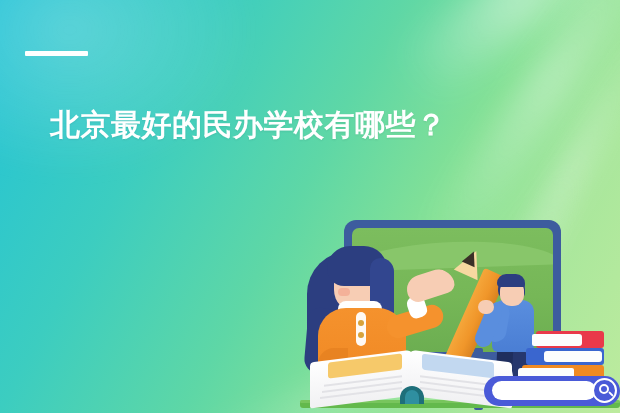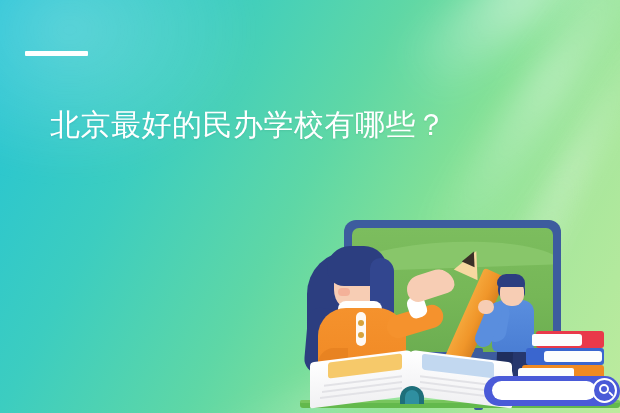--- a/index.html
+++ b/index.html
@@ -51,21 +51,21 @@
     filter:blur(10px);pointer-events:none;
   }
 
   
   #accent-bar{
     position:absolute;left:25px;top:51px;width:63px;height:5px;
     background:#ffffff;border-radius:1px;
   }
   #page-title{
     position:absolute;left:50px;top:106px;
-    color:#ffffff;font-size:30px;line-height:38px;font-weight:400;
+    color:#ffffff;font-size:30px;line-height:38px;font-weight:700;
     letter-spacing:.5px;white-space:nowrap;
     text-shadow:0 1px 2px rgba(0,60,60,.10);
   }
 
   
   #illustration{position:absolute;left:300px;top:208px;width:320px;height:205px;}
   #illustration > *{position:absolute;}
 
   
   .board-frame{

